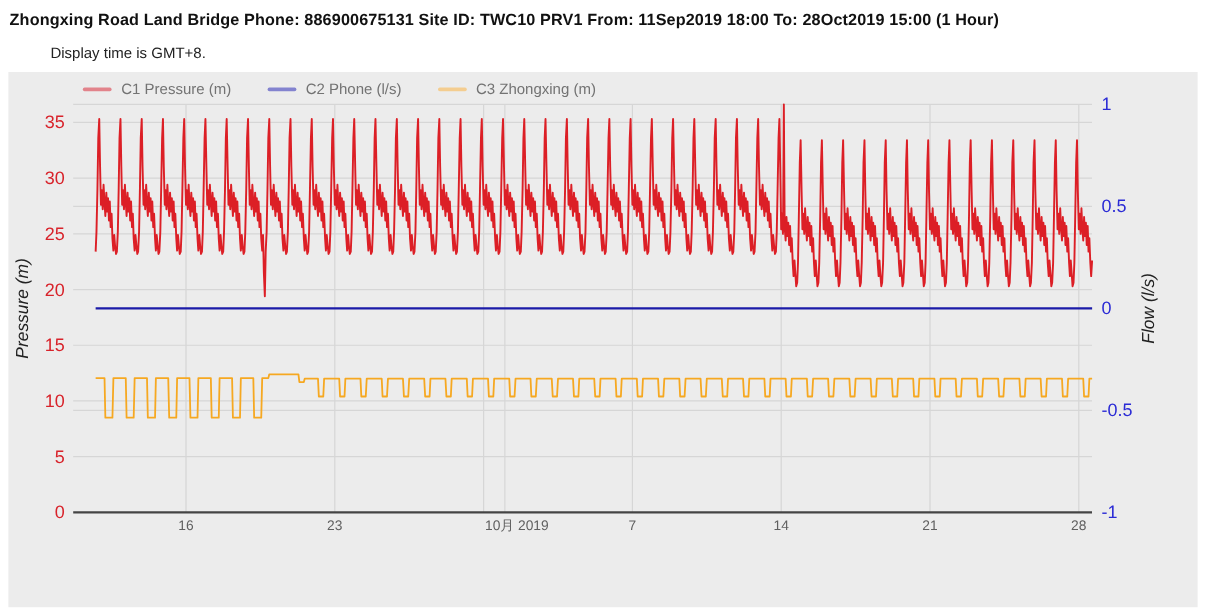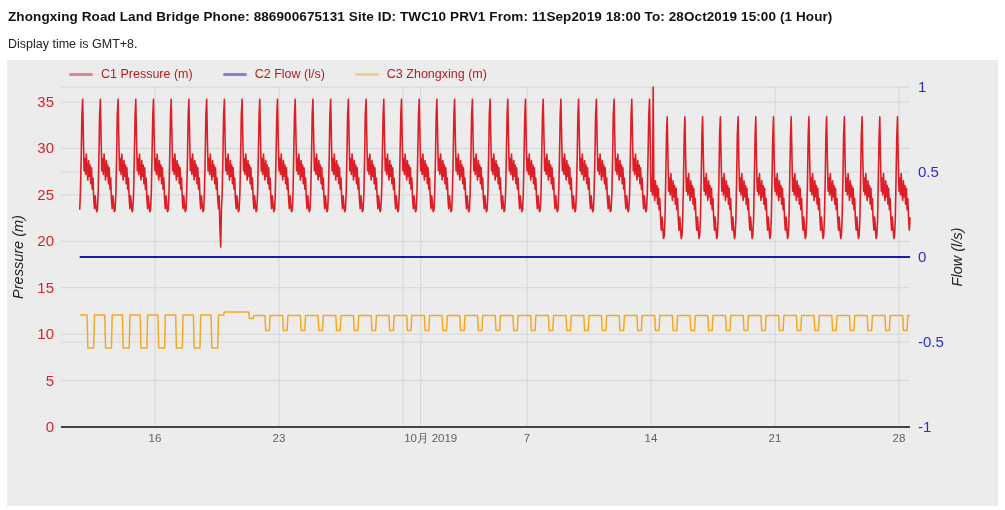--- a/index.html
+++ b/index.html
@@ -1,23 +1,23 @@
 <!DOCTYPE html>
 <html><head>
 <meta charset="utf-8">
 <style>
   html,body { margin:0; padding:0; background:#ffffff; font-family:"Liberation Sans", sans-serif; }
   .page { width:1005px; height:510px; overflow:hidden; }
   .report-title { padding:9px 8px 0 8px; font-size:13.5px; font-weight:bold; color:#111; letter-spacing:0.1px; }
-  .timezone-note { padding:13px 8px 9px 8px; font-size:12.5px; color:#222; }
+  .timezone-note { padding:13px 8px 9px 8px; font-size:12.5px; color:#222;margin-left:34px; }
   .chart-panel { position:relative; margin:0 7px; width:991px; height:446px; background:#ececec; }
   .legend { position:absolute; top:7px; left:62px; display:flex; align-items:center; gap:30px; }
   .legend-item { display:flex; align-items:center; cursor:pointer; }
   .legend-marker { display:inline-block; width:24px; height:3px; border-radius:2px; margin-right:8px; }
-  .legend-label { font-size:12.5px; color:#b91c1c; }
+  .legend-label { font-size:12.5px; color:#737373; }
   svg.chart-canvas { position:absolute; top:0; left:0; }
   svg text { font-family:"Liberation Sans", sans-serif; }
 </style>
 </head>
 <body>
 
 <div class="page">
   <div class="report-title">Zhongxing Road Land Bridge Phone: 886900675131 Site ID: TWC10 PRV1 From: 11Sep2019 18:00 To: 28Oct2019 15:00 (1 Hour)</div>
   <div class="timezone-note">Display time is GMT+8.</div>
 
@@ -68,21 +68,21 @@
         <polyline points="72.7,197.0 73.4,197.0 74.2,197.0 74.9,197.0 75.7,197.0 76.4,197.0 77.1,197.0 77.9,197.0 78.6,197.0 79.3,197.0 80.1,197.0 80.8,197.0 81.6,197.0 82.3,197.0 83.0,197.0 83.8,197.0 84.5,197.0 85.2,197.0 86.0,197.0 86.7,197.0 87.5,197.0 88.2,197.0 88.9,197.0 89.7,197.0 90.4,197.0 91.2,197.0 91.9,197.0 92.6,197.0 93.4,197.0 94.1,197.0 94.8,197.0 95.6,197.0 96.3,197.0 97.1,197.0 97.8,197.0 98.5,197.0 99.3,197.0 100.0,197.0 100.7,197.0 101.5,197.0 102.2,197.0 103.0,197.0 103.7,197.0 104.4,197.0 105.2,197.0 105.9,197.0 106.7,197.0 107.4,197.0 108.1,197.0 108.9,197.0 109.6,197.0 110.3,197.0 111.1,197.0 111.8,197.0 112.6,197.0 113.3,197.0 114.0,197.0 114.8,197.0 115.5,197.0 116.2,197.0 117.0,197.0 117.7,197.0 118.5,197.0 119.2,197.0 119.9,197.0 120.7,197.0 121.4,197.0 122.2,197.0 122.9,197.0 123.6,197.0 124.4,197.0 125.1,197.0 125.8,197.0 126.6,197.0 127.3,197.0 128.1,197.0 128.8,197.0 129.5,197.0 130.3,197.0 131.0,197.0 131.7,197.0 132.5,197.0 133.2,197.0 134.0,197.0 134.7,197.0 135.4,197.0 136.2,197.0 136.9,197.0 137.7,197.0 138.4,197.0 139.1,197.0 139.9,197.0 140.6,197.0 141.3,197.0 142.1,197.0 142.8,197.0 143.6,197.0 144.3,197.0 145.0,197.0 145.8,197.0 146.5,197.0 147.2,197.0 148.0,197.0 148.7,197.0 149.5,197.0 150.2,197.0 150.9,197.0 151.7,197.0 152.4,197.0 153.2,197.0 153.9,197.0 154.6,197.0 155.4,197.0 156.1,197.0 156.8,197.0 157.6,197.0 158.3,197.0 159.1,197.0 159.8,197.0 160.5,197.0 161.3,197.0 162.0,197.0 162.7,197.0 163.5,197.0 164.2,197.0 165.0,197.0 165.7,197.0 166.4,197.0 167.2,197.0 167.9,197.0 168.7,197.0 169.4,197.0 170.1,197.0 170.9,197.0 171.6,197.0 172.3,197.0 173.1,197.0 173.8,197.0 174.6,197.0 175.3,197.0 176.0,197.0 176.8,197.0 177.5,197.0 178.2,197.0 179.0,197.0 179.7,197.0 180.5,197.0 181.2,197.0 181.9,197.0 182.7,197.0 183.4,197.0 184.2,197.0 184.9,197.0 185.6,197.0 186.4,197.0 187.1,197.0 187.8,197.0 188.6,197.0 189.3,197.0 190.1,197.0 190.8,197.0 191.5,197.0 192.3,197.0 193.0,197.0 193.7,197.0 194.5,197.0 195.2,197.0 196.0,197.0 196.7,197.0 197.4,197.0 198.2,197.0 198.9,197.0 199.7,197.0 200.4,197.0 201.1,197.0 201.9,197.0 202.6,197.0 203.3,197.0 204.1,197.0 204.8,197.0 205.6,197.0 206.3,197.0 207.0,197.0 207.8,197.0 208.5,197.0 209.2,197.0 210.0,197.0 210.7,197.0 211.5,197.0 212.2,197.0 212.9,197.0 213.7,197.0 214.4,197.0 215.2,197.0 215.9,197.0 216.6,197.0 217.4,197.0 218.1,197.0 218.8,197.0 219.6,197.0 220.3,197.0 221.1,197.0 221.8,197.0 222.5,197.0 223.3,197.0 224.0,197.0 224.7,197.0 225.5,197.0 226.2,197.0 227.0,197.0 227.7,197.0 228.4,197.0 229.2,197.0 229.9,197.0 230.7,197.0 231.4,197.0 232.1,197.0 232.9,197.0 233.6,197.0 234.3,197.0 235.1,197.0 235.8,197.0 236.6,197.0 237.3,197.0 238.0,197.0 238.8,197.0 239.5,197.0 240.2,197.0 241.0,197.0 241.7,197.0 242.5,197.0 243.2,197.0 243.9,197.0 244.7,197.0 245.4,197.0 246.2,197.0 246.9,197.0 247.6,197.0 248.4,197.0 249.1,197.0 249.8,197.0 250.6,197.0 251.3,197.0 252.1,197.0 252.8,197.0 253.5,197.0 254.3,197.0 255.0,197.0 255.7,197.0 256.5,197.0 257.2,197.0 258.0,197.0 258.7,197.0 259.4,197.0 260.2,197.0 260.9,197.0 261.7,197.0 262.4,197.0 263.1,197.0 263.9,197.0 264.6,197.0 265.3,197.0 266.1,197.0 266.8,197.0 267.6,197.0 268.3,197.0 269.0,197.0 269.8,197.0 270.5,197.0 271.2,197.0 272.0,197.0 272.7,197.0 273.5,197.0 274.2,197.0 274.9,197.0 275.7,197.0 276.4,197.0 277.2,197.0 277.9,197.0 278.6,197.0 279.4,197.0 280.1,197.0 280.8,197.0 281.6,197.0 282.3,197.0 283.1,197.0 283.8,197.0 284.5,197.0 285.3,197.0 286.0,197.0 286.7,197.0 287.5,197.0 288.2,197.0 289.0,197.0 289.7,197.0 290.4,197.0 291.2,197.0 291.9,197.0 292.7,197.0 293.4,197.0 294.1,197.0 294.9,197.0 295.6,197.0 296.3,197.0 297.1,197.0 297.8,197.0 298.6,197.0 299.3,197.0 300.0,197.0 300.8,197.0 301.5,197.0 302.2,197.0 303.0,197.0 303.7,197.0 304.5,197.0 305.2,197.0 305.9,197.0 306.7,197.0 307.4,197.0 308.2,197.0 308.9,197.0 309.6,197.0 310.4,197.0 311.1,197.0 311.8,197.0 312.6,197.0 313.3,197.0 314.1,197.0 314.8,197.0 315.5,197.0 316.3,197.0 317.0,197.0 317.7,197.0 318.5,197.0 319.2,197.0 320.0,197.0 320.7,197.0 321.4,197.0 322.2,197.0 322.9,197.0 323.7,197.0 324.4,197.0 325.1,197.0 325.9,197.0 326.6,197.0 327.3,197.0 328.1,197.0 328.8,197.0 329.6,197.0 330.3,197.0 331.0,197.0 331.8,197.0 332.5,197.0 333.2,197.0 334.0,197.0 334.7,197.0 335.5,197.0 336.2,197.0 336.9,197.0 337.7,197.0 338.4,197.0 339.2,197.0 339.9,197.0 340.6,197.0 341.4,197.0 342.1,197.0 342.8,197.0 343.6,197.0 344.3,197.0 345.1,197.0 345.8,197.0 346.5,197.0 347.3,197.0 348.0,197.0 348.7,197.0 349.5,197.0 350.2,197.0 351.0,197.0 351.7,197.0 352.4,197.0 353.2,197.0 353.9,197.0 354.7,197.0 355.4,197.0 356.1,197.0 356.9,197.0 357.6,197.0 358.3,197.0 359.1,197.0 359.8,197.0 360.6,197.0 361.3,197.0 362.0,197.0 362.8,197.0 363.5,197.0 364.2,197.0 365.0,197.0 365.7,197.0 366.5,197.0 367.2,197.0 367.9,197.0 368.7,197.0 369.4,197.0 370.2,197.0 370.9,197.0 371.6,197.0 372.4,197.0 373.1,197.0 373.8,197.0 374.6,197.0 375.3,197.0 376.1,197.0 376.8,197.0 377.5,197.0 378.3,197.0 379.0,197.0 379.7,197.0 380.5,197.0 381.2,197.0 382.0,197.0 382.7,197.0 383.4,197.0 384.2,197.0 384.9,197.0 385.7,197.0 386.4,197.0 387.1,197.0 387.9,197.0 388.6,197.0 389.3,197.0 390.1,197.0 390.8,197.0 391.6,197.0 392.3,197.0 393.0,197.0 393.8,197.0 394.5,197.0 395.2,197.0 396.0,197.0 396.7,197.0 397.5,197.0 398.2,197.0 398.9,197.0 399.7,197.0 400.4,197.0 401.2,197.0 401.9,197.0 402.6,197.0 403.4,197.0 404.1,197.0 404.8,197.0 405.6,197.0 406.3,197.0 407.1,197.0 407.8,197.0 408.5,197.0 409.3,197.0 410.0,197.0 410.7,197.0 411.5,197.0 412.2,197.0 413.0,197.0 413.7,197.0 414.4,197.0 415.2,197.0 415.9,197.0 416.6,197.0 417.4,197.0 418.1,197.0 418.9,197.0 419.6,197.0 420.3,197.0 421.1,197.0 421.8,197.0 422.6,197.0 423.3,197.0 424.0,197.0 424.8,197.0 425.5,197.0 426.2,197.0 427.0,197.0 427.7,197.0 428.5,197.0 429.2,197.0 429.9,197.0 430.7,197.0 431.4,197.0 432.1,197.0 432.9,197.0 433.6,197.0 434.4,197.0 435.1,197.0 435.8,197.0 436.6,197.0 437.3,197.0 438.1,197.0 438.8,197.0 439.5,197.0 440.3,197.0 441.0,197.0 441.7,197.0 442.5,197.0 443.2,197.0 444.0,197.0 444.7,197.0 445.4,197.0 446.2,197.0 446.9,197.0 447.6,197.0 448.4,197.0 449.1,197.0 449.9,197.0 450.6,197.0 451.3,197.0 452.1,197.0 452.8,197.0 453.6,197.0 454.3,197.0 455.0,197.0 455.8,197.0 456.5,197.0 457.2,197.0 458.0,197.0 458.7,197.0 459.5,197.0 460.2,197.0 460.9,197.0 461.7,197.0 462.4,197.0 463.1,197.0 463.9,197.0 464.6,197.0 465.4,197.0 466.1,197.0 466.8,197.0 467.6,197.0 468.3,197.0 469.1,197.0 469.8,197.0 470.5,197.0 471.3,197.0 472.0,197.0 472.7,197.0 473.5,197.0 474.2,197.0 475.0,197.0 475.7,197.0 476.4,197.0 477.2,197.0 477.9,197.0 478.6,197.0 479.4,197.0 480.1,197.0 480.9,197.0 481.6,197.0 482.3,197.0 483.1,197.0 483.8,197.0 484.6,197.0 485.3,197.0 486.0,197.0 486.8,197.0 487.5,197.0 488.2,197.0 489.0,197.0 489.7,197.0 490.5,197.0 491.2,197.0 491.9,197.0 492.7,197.0 493.4,197.0 494.1,197.0 494.9,197.0 495.6,197.0 496.4,197.0 497.1,197.0 497.8,197.0 498.6,197.0 499.3,197.0 500.1,197.0 500.8,197.0 501.5,197.0 502.3,197.0 503.0,197.0 503.7,197.0 504.5,197.0 505.2,197.0 506.0,197.0 506.7,197.0 507.4,197.0 508.2,197.0 508.9,197.0 509.6,197.0 510.4,197.0 511.1,197.0 511.9,197.0 512.6,197.0 513.3,197.0 514.1,197.0 514.8,197.0 515.6,197.0 516.3,197.0 517.0,197.0 517.8,197.0 518.5,197.0 519.2,197.0 520.0,197.0 520.7,197.0 521.5,197.0 522.2,197.0 522.9,197.0 523.7,197.0 524.4,197.0 525.1,197.0 525.9,197.0 526.6,197.0 527.4,197.0 528.1,197.0 528.8,197.0 529.6,197.0 530.3,197.0 531.1,197.0 531.8,197.0 532.5,197.0 533.3,197.0 534.0,197.0 534.7,197.0 535.5,197.0 536.2,197.0 537.0,197.0 537.7,197.0 538.4,197.0 539.2,197.0 539.9,197.0 540.6,197.0 541.4,197.0 542.1,197.0 542.9,197.0 543.6,197.0 544.3,197.0 545.1,197.0 545.8,197.0 546.6,197.0 547.3,197.0 548.0,197.0 548.8,197.0 549.5,197.0 550.2,197.0 551.0,197.0 551.7,197.0 552.5,197.0 553.2,197.0 553.9,197.0 554.7,197.0 555.4,197.0 556.1,197.0 556.9,197.0 557.6,197.0 558.4,197.0 559.1,197.0 559.8,197.0 560.6,197.0 561.3,197.0 562.1,197.0 562.8,197.0 563.5,197.0 564.3,197.0 565.0,197.0 565.7,197.0 566.5,197.0 567.2,197.0 568.0,197.0 568.7,197.0 569.4,197.0 570.2,197.0 570.9,197.0 571.6,197.0 572.4,197.0 573.1,197.0 573.9,197.0 574.6,197.0 575.3,197.0 576.1,197.0 576.8,197.0 577.6,197.0 578.3,197.0 579.0,197.0 579.8,197.0 580.5,197.0 581.2,197.0 582.0,197.0 582.7,197.0 583.5,197.0 584.2,197.0 584.9,197.0 585.7,197.0 586.4,197.0 587.1,197.0 587.9,197.0 588.6,197.0 589.4,197.0 590.1,197.0 590.8,197.0 591.6,197.0 592.3,197.0 593.1,197.0 593.8,197.0 594.5,197.0 595.3,197.0 596.0,197.0 596.7,197.0 597.5,197.0 598.2,197.0 599.0,197.0 599.7,197.0 600.4,197.0 601.2,197.0 601.9,197.0 602.6,197.0 603.4,197.0 604.1,197.0 604.9,197.0 605.6,197.0 606.3,197.0 607.1,197.0 607.8,197.0 608.6,197.0 609.3,197.0 610.0,197.0 610.8,197.0 611.5,197.0 612.2,197.0 613.0,197.0 613.7,197.0 614.5,197.0 615.2,197.0 615.9,197.0 616.7,197.0 617.4,197.0 618.1,197.0 618.9,197.0 619.6,197.0 620.4,197.0 621.1,197.0 621.8,197.0 622.6,197.0 623.3,197.0 624.1,197.0 624.8,197.0 625.5,197.0 626.3,197.0 627.0,197.0 627.7,197.0 628.5,197.0 629.2,197.0 630.0,197.0 630.7,197.0 631.4,197.0 632.2,197.0 632.9,197.0 633.6,197.0 634.4,197.0 635.1,197.0 635.9,197.0 636.6,197.0 637.3,197.0 638.1,197.0 638.8,197.0 639.6,197.0 640.3,197.0 641.0,197.0 641.8,197.0 642.5,197.0 643.2,197.0 644.0,197.0 644.7,197.0 645.5,197.0 646.2,197.0 646.9,197.0 647.7,197.0 648.4,197.0 649.1,197.0 649.9,197.0 650.6,197.0 651.4,197.0 652.1,197.0 652.8,197.0 653.6,197.0 654.3,197.0 655.1,197.0 655.8,197.0 656.5,197.0 657.3,197.0 658.0,197.0 658.7,197.0 659.5,197.0 660.2,197.0 661.0,197.0 661.7,197.0 662.4,197.0 663.2,197.0 663.9,197.0 664.6,197.0 665.4,197.0 666.1,197.0 666.9,197.0 667.6,197.0 668.3,197.0 669.1,197.0 669.8,197.0 670.6,197.0 671.3,197.0 672.0,197.0 672.8,197.0 673.5,197.0 674.2,197.0 675.0,197.0 675.7,197.0 676.5,197.0 677.2,197.0 677.9,197.0 678.7,197.0 679.4,197.0 680.1,197.0 680.9,197.0 681.6,197.0 682.4,197.0 683.1,197.0 683.8,197.0 684.6,197.0 685.3,197.0 686.1,197.0 686.8,197.0 687.5,197.0 688.3,197.0 689.0,197.0 689.7,197.0 690.5,197.0 691.2,197.0 692.0,197.0 692.7,197.0 693.4,197.0 694.2,197.0 694.9,197.0 695.6,197.0 696.4,197.0 697.1,197.0 697.9,197.0 698.6,197.0 699.3,197.0 700.1,197.0 700.8,197.0 701.6,197.0 702.3,197.0 703.0,197.0 703.8,197.0 704.5,197.0 705.2,197.0 706.0,197.0 706.7,197.0 707.5,197.0 708.2,197.0 708.9,197.0 709.7,197.0 710.4,197.0 711.1,197.0 711.9,197.0 712.6,197.0 713.4,197.0 714.1,197.0 714.8,197.0 715.6,197.0 716.3,197.0 717.1,197.0 717.8,197.0 718.5,197.0 719.3,197.0 720.0,197.0 720.7,197.0 721.5,197.0 722.2,197.0 723.0,197.0 723.7,197.0 724.4,197.0 725.2,197.0 725.9,197.0 726.6,197.0 727.4,197.0 728.1,197.0 728.9,197.0 729.6,197.0 730.3,197.0 731.1,197.0 731.8,197.0 732.6,197.0 733.3,197.0 734.0,197.0 734.8,197.0 735.5,197.0 736.2,197.0 737.0,197.0 737.7,197.0 738.5,197.0 739.2,197.0 739.9,197.0 740.7,197.0 741.4,197.0 742.1,197.0 742.9,197.0 743.6,197.0 744.4,197.0 745.1,197.0 745.8,197.0 746.6,197.0 747.3,197.0 748.1,197.0 748.8,197.0 749.5,197.0 750.3,197.0 751.0,197.0 751.7,197.0 752.5,197.0 753.2,197.0 754.0,197.0 754.7,197.0 755.4,197.0 756.2,197.0 756.9,197.0 757.6,197.0 758.4,197.0 759.1,197.0 759.9,197.0 760.6,197.0 761.3,197.0 762.1,197.0 762.8,197.0 763.6,197.0 764.3,197.0 765.0,197.0 765.8,197.0 766.5,197.0 767.2,197.0 768.0,197.0 768.7,197.0 769.5,197.0 770.2,197.0 770.9,197.0 771.7,197.0 772.4,197.0 773.1,197.0 773.9,197.0 774.6,197.0 775.4,197.0 776.1,197.0 776.8,197.0 777.6,197.0 778.3,197.0 779.1,197.0 779.8,197.0 780.5,197.0 781.3,197.0 782.0,197.0 782.7,197.0 783.5,197.0 784.2,197.0 785.0,197.0 785.7,197.0 786.4,197.0 787.2,197.0 787.9,197.0 788.6,197.0 789.4,197.0 790.1,197.0 790.9,197.0 791.6,197.0 792.3,197.0 793.1,197.0 793.8,197.0 794.6,197.0 795.3,197.0 796.0,197.0 796.8,197.0 797.5,197.0 798.2,197.0 799.0,197.0 799.7,197.0 800.5,197.0 801.2,197.0 801.9,197.0 802.7,197.0 803.4,197.0 804.1,197.0 804.9,197.0 805.6,197.0 806.4,197.0 807.1,197.0 807.8,197.0 808.6,197.0 809.3,197.0 810.1,197.0 810.8,197.0 811.5,197.0 812.3,197.0 813.0,197.0 813.7,197.0 814.5,197.0 815.2,197.0 816.0,197.0 816.7,197.0 817.4,197.0 818.2,197.0 818.9,197.0 819.6,197.0 820.4,197.0 821.1,197.0 821.9,197.0 822.6,197.0 823.3,197.0 824.1,197.0 824.8,197.0 825.6,197.0 826.3,197.0 827.0,197.0 827.8,197.0 828.5,197.0 829.2,197.0 830.0,197.0 830.7,197.0 831.5,197.0 832.2,197.0 832.9,197.0 833.7,197.0 834.4,197.0 835.1,197.0 835.9,197.0 836.6,197.0 837.4,197.0 838.1,197.0 838.8,197.0 839.6,197.0 840.3,197.0 841.1,197.0 841.8,197.0 842.5,197.0 843.3,197.0 844.0,197.0 844.7,197.0 845.5,197.0 846.2,197.0 847.0,197.0 847.7,197.0 848.4,197.0 849.2,197.0 849.9,197.0 850.6,197.0 851.4,197.0 852.1,197.0 852.9,197.0 853.6,197.0 854.3,197.0 855.1,197.0 855.8,197.0 856.6,197.0 857.3,197.0 858.0,197.0 858.8,197.0 859.5,197.0 860.2,197.0 861.0,197.0 861.7,197.0 862.5,197.0 863.2,197.0 863.9,197.0 864.7,197.0 865.4,197.0 866.1,197.0 866.9,197.0 867.6,197.0 868.4,197.0 869.1,197.0 869.8,197.0 870.6,197.0 871.3,197.0 872.1,197.0 872.8,197.0 873.5,197.0 874.3,197.0 875.0,197.0 875.7,197.0 876.5,197.0 877.2,197.0 878.0,197.0 878.7,197.0 879.4,197.0 880.2,197.0 880.9,197.0 881.6,197.0 882.4,197.0 883.1,197.0 883.9,197.0 884.6,197.0 885.3,197.0 886.1,197.0 886.8,197.0 887.6,197.0 888.3,197.0 889.0,197.0 889.8,197.0 890.5,197.0 891.2,197.0 892.0,197.0 892.7,197.0 893.5,197.0 894.2,197.0 894.9,197.0 895.7,197.0 896.4,197.0 897.1,197.0 897.9,197.0 898.6,197.0 899.4,197.0 900.1,197.0 900.8,197.0 901.6,197.0 902.3,197.0 903.1,197.0" fill="none" stroke="#1b1ba8" stroke-width="2" stroke-linejoin="round"></polyline>
         <polyline points="72.7,255.1 73.4,255.1 74.2,255.1 74.9,255.1 75.7,255.1 76.4,255.1 77.1,255.1 77.9,255.1 78.6,255.1 79.3,255.1 80.1,255.1 80.8,288.1 81.6,288.1 82.3,288.1 83.0,288.1 83.8,288.1 84.5,288.1 85.2,288.1 86.0,288.1 86.7,288.1 87.5,255.1 88.2,255.1 88.9,255.1 89.7,255.1 90.4,255.1 91.2,255.1 91.9,255.1 92.6,255.1 93.4,255.1 94.1,255.1 94.8,255.1 95.6,255.1 96.3,255.1 97.1,255.1 97.8,255.1 98.5,288.1 99.3,288.1 100.0,288.1 100.7,288.1 101.5,288.1 102.2,288.1 103.0,288.1 103.7,288.1 104.4,288.1 105.2,255.1 105.9,255.1 106.7,255.1 107.4,255.1 108.1,255.1 108.9,255.1 109.6,255.1 110.3,255.1 111.1,255.1 111.8,255.1 112.6,255.1 113.3,255.1 114.0,255.1 114.8,255.1 115.5,255.1 116.2,288.1 117.0,288.1 117.7,288.1 118.5,288.1 119.2,288.1 119.9,288.1 120.7,288.1 121.4,288.1 122.2,288.1 122.9,255.1 123.6,255.1 124.4,255.1 125.1,255.1 125.8,255.1 126.6,255.1 127.3,255.1 128.1,255.1 128.8,255.1 129.5,255.1 130.3,255.1 131.0,255.1 131.7,255.1 132.5,255.1 133.2,255.1 134.0,288.1 134.7,288.1 135.4,288.1 136.2,288.1 136.9,288.1 137.7,288.1 138.4,288.1 139.1,288.1 139.9,288.1 140.6,255.1 141.3,255.1 142.1,255.1 142.8,255.1 143.6,255.1 144.3,255.1 145.0,255.1 145.8,255.1 146.5,255.1 147.2,255.1 148.0,255.1 148.7,255.1 149.5,255.1 150.2,255.1 150.9,255.1 151.7,288.1 152.4,288.1 153.2,288.1 153.9,288.1 154.6,288.1 155.4,288.1 156.1,288.1 156.8,288.1 157.6,288.1 158.3,255.1 159.1,255.1 159.8,255.1 160.5,255.1 161.3,255.1 162.0,255.1 162.7,255.1 163.5,255.1 164.2,255.1 165.0,255.1 165.7,255.1 166.4,255.1 167.2,255.1 167.9,255.1 168.7,255.1 169.4,288.1 170.1,288.1 170.9,288.1 171.6,288.1 172.3,288.1 173.1,288.1 173.8,288.1 174.6,288.1 175.3,288.1 176.0,255.1 176.8,255.1 177.5,255.1 178.2,255.1 179.0,255.1 179.7,255.1 180.5,255.1 181.2,255.1 181.9,255.1 182.7,255.1 183.4,255.1 184.2,255.1 184.9,255.1 185.6,255.1 186.4,255.1 187.1,288.1 187.8,288.1 188.6,288.1 189.3,288.1 190.1,288.1 190.8,288.1 191.5,288.1 192.3,288.1 193.0,288.1 193.7,255.1 194.5,255.1 195.2,255.1 196.0,255.1 196.7,255.1 197.4,255.1 198.2,255.1 198.9,255.1 199.7,255.1 200.4,255.1 201.1,255.1 201.9,255.1 202.6,255.1 203.3,255.1 204.1,255.1 204.8,288.1 205.6,288.1 206.3,288.1 207.0,288.1 207.8,288.1 208.5,288.1 209.2,288.1 210.0,288.1 210.7,288.1 211.5,255.1 212.2,255.1 212.9,255.1 213.7,255.1 214.4,255.1 215.2,255.1 215.9,255.1 216.6,255.1 217.4,251.9 218.1,251.9 218.8,251.9 219.6,251.9 220.3,251.9 221.1,251.9 221.8,251.9 222.5,251.9 223.3,251.9 224.0,251.9 224.7,251.9 225.5,251.9 226.2,251.9 227.0,251.9 227.7,251.9 228.4,251.9 229.2,251.9 229.9,251.9 230.7,251.9 231.4,251.9 232.1,251.9 232.9,251.9 233.6,251.9 234.3,251.9 235.1,251.9 235.8,251.9 236.6,251.9 237.3,251.9 238.0,251.9 238.8,251.9 239.5,251.9 240.2,251.9 241.0,251.9 241.7,251.9 242.5,258.4 243.2,258.4 243.9,258.4 244.7,258.4 245.4,258.4 246.2,258.4 246.9,255.6 247.6,255.6 248.4,255.6 249.1,255.6 249.8,255.6 250.6,255.6 251.3,255.6 252.1,255.6 252.8,255.6 253.5,255.6 254.3,255.6 255.0,255.6 255.7,255.6 256.5,255.6 257.2,255.6 258.0,255.6 258.7,270.4 259.4,270.4 260.2,270.4 260.9,270.4 261.7,270.4 262.4,270.4 263.1,255.6 263.9,255.6 264.6,255.6 265.3,255.6 266.1,255.6 266.8,255.6 267.6,255.6 268.3,255.6 269.0,255.6 269.8,255.6 270.5,255.6 271.2,255.6 272.0,255.6 272.7,255.6 273.5,255.6 274.2,255.6 274.9,255.6 275.7,255.6 276.4,270.4 277.2,270.4 277.9,270.4 278.6,270.4 279.4,270.4 280.1,270.4 280.8,255.6 281.6,255.6 282.3,255.6 283.1,255.6 283.8,255.6 284.5,255.6 285.3,255.6 286.0,255.6 286.7,255.6 287.5,255.6 288.2,255.6 289.0,255.6 289.7,255.6 290.4,255.6 291.2,255.6 291.9,255.6 292.7,255.6 293.4,255.6 294.1,270.4 294.9,270.4 295.6,270.4 296.3,270.4 297.1,270.4 297.8,270.4 298.6,255.6 299.3,255.6 300.0,255.6 300.8,255.6 301.5,255.6 302.2,255.6 303.0,255.6 303.7,255.6 304.5,255.6 305.2,255.6 305.9,255.6 306.7,255.6 307.4,255.6 308.2,255.6 308.9,255.6 309.6,255.6 310.4,255.6 311.1,255.6 311.8,270.4 312.6,270.4 313.3,270.4 314.1,270.4 314.8,270.4 315.5,270.4 316.3,255.6 317.0,255.6 317.7,255.6 318.5,255.6 319.2,255.6 320.0,255.6 320.7,255.6 321.4,255.6 322.2,255.6 322.9,255.6 323.7,255.6 324.4,255.6 325.1,255.6 325.9,255.6 326.6,255.6 327.3,255.6 328.1,255.6 328.8,255.6 329.6,270.4 330.3,270.4 331.0,270.4 331.8,270.4 332.5,270.4 333.2,270.4 334.0,255.6 334.7,255.6 335.5,255.6 336.2,255.6 336.9,255.6 337.7,255.6 338.4,255.6 339.2,255.6 339.9,255.6 340.6,255.6 341.4,255.6 342.1,255.6 342.8,255.6 343.6,255.6 344.3,255.6 345.1,255.6 345.8,255.6 346.5,255.6 347.3,270.4 348.0,270.4 348.7,270.4 349.5,270.4 350.2,270.4 351.0,270.4 351.7,255.6 352.4,255.6 353.2,255.6 353.9,255.6 354.7,255.6 355.4,255.6 356.1,255.6 356.9,255.6 357.6,255.6 358.3,255.6 359.1,255.6 359.8,255.6 360.6,255.6 361.3,255.6 362.0,255.6 362.8,255.6 363.5,255.6 364.2,255.6 365.0,270.4 365.7,270.4 366.5,270.4 367.2,270.4 367.9,270.4 368.7,270.4 369.4,255.6 370.2,255.6 370.9,255.6 371.6,255.6 372.4,255.6 373.1,255.6 373.8,255.6 374.6,255.6 375.3,255.6 376.1,255.6 376.8,255.6 377.5,255.6 378.3,255.6 379.0,255.6 379.7,255.6 380.5,255.6 381.2,255.6 382.0,255.6 382.7,270.4 383.4,270.4 384.2,270.4 384.9,270.4 385.7,270.4 386.4,270.4 387.1,255.6 387.9,255.6 388.6,255.6 389.3,255.6 390.1,255.6 390.8,255.6 391.6,255.6 392.3,255.6 393.0,255.6 393.8,255.6 394.5,255.6 395.2,255.6 396.0,255.6 396.7,255.6 397.5,255.6 398.2,255.6 398.9,255.6 399.7,255.6 400.4,270.4 401.2,270.4 401.9,270.4 402.6,270.4 403.4,270.4 404.1,270.4 404.8,255.6 405.6,255.6 406.3,255.6 407.1,255.6 407.8,255.6 408.5,255.6 409.3,255.6 410.0,255.6 410.7,255.6 411.5,255.6 412.2,255.6 413.0,255.6 413.7,255.6 414.4,255.6 415.2,255.6 415.9,255.6 416.6,255.6 417.4,255.6 418.1,270.4 418.9,270.4 419.6,270.4 420.3,270.4 421.1,270.4 421.8,270.4 422.6,255.6 423.3,255.6 424.0,255.6 424.8,255.6 425.5,255.6 426.2,255.6 427.0,255.6 427.7,255.6 428.5,255.6 429.2,255.6 429.9,255.6 430.7,255.6 431.4,255.6 432.1,255.6 432.9,255.6 433.6,255.6 434.4,255.6 435.1,255.6 435.8,270.4 436.6,270.4 437.3,270.4 438.1,270.4 438.8,270.4 439.5,270.4 440.3,255.6 441.0,255.6 441.7,255.6 442.5,255.6 443.2,255.6 444.0,255.6 444.7,255.6 445.4,255.6 446.2,255.6 446.9,255.6 447.6,255.6 448.4,255.6 449.1,255.6 449.9,255.6 450.6,255.6 451.3,255.6 452.1,255.6 452.8,255.6 453.6,270.4 454.3,270.4 455.0,270.4 455.8,270.4 456.5,270.4 457.2,270.4 458.0,255.6 458.7,255.6 459.5,255.6 460.2,255.6 460.9,255.6 461.7,255.6 462.4,255.6 463.1,255.6 463.9,255.6 464.6,255.6 465.4,255.6 466.1,255.6 466.8,255.6 467.6,255.6 468.3,255.6 469.1,255.6 469.8,255.6 470.5,255.6 471.3,270.4 472.0,270.4 472.7,270.4 473.5,270.4 474.2,270.4 475.0,270.4 475.7,255.6 476.4,255.6 477.2,255.6 477.9,255.6 478.6,255.6 479.4,255.6 480.1,255.6 480.9,255.6 481.6,255.6 482.3,255.6 483.1,255.6 483.8,255.6 484.6,255.6 485.3,255.6 486.0,255.6 486.8,255.6 487.5,255.6 488.2,255.6 489.0,270.4 489.7,270.4 490.5,270.4 491.2,270.4 491.9,270.4 492.7,270.4 493.4,255.6 494.1,255.6 494.9,255.6 495.6,255.6 496.4,255.6 497.1,255.6 497.8,255.6 498.6,255.6 499.3,255.6 500.1,255.6 500.8,255.6 501.5,255.6 502.3,255.6 503.0,255.6 503.7,255.6 504.5,255.6 505.2,255.6 506.0,255.6 506.7,270.4 507.4,270.4 508.2,270.4 508.9,270.4 509.6,270.4 510.4,270.4 511.1,255.6 511.9,255.6 512.6,255.6 513.3,255.6 514.1,255.6 514.8,255.6 515.6,255.6 516.3,255.6 517.0,255.6 517.8,255.6 518.5,255.6 519.2,255.6 520.0,255.6 520.7,255.6 521.5,255.6 522.2,255.6 522.9,255.6 523.7,255.6 524.4,270.4 525.1,270.4 525.9,270.4 526.6,270.4 527.4,270.4 528.1,270.4 528.8,255.6 529.6,255.6 530.3,255.6 531.1,255.6 531.8,255.6 532.5,255.6 533.3,255.6 534.0,255.6 534.7,255.6 535.5,255.6 536.2,255.6 537.0,255.6 537.7,255.6 538.4,255.6 539.2,255.6 539.9,255.6 540.6,255.6 541.4,255.6 542.1,270.4 542.9,270.4 543.6,270.4 544.3,270.4 545.1,270.4 545.8,270.4 546.6,255.6 547.3,255.6 548.0,255.6 548.8,255.6 549.5,255.6 550.2,255.6 551.0,255.6 551.7,255.6 552.5,255.6 553.2,255.6 553.9,255.6 554.7,255.6 555.4,255.6 556.1,255.6 556.9,255.6 557.6,255.6 558.4,255.6 559.1,255.6 559.8,270.4 560.6,270.4 561.3,270.4 562.1,270.4 562.8,270.4 563.5,270.4 564.3,255.6 565.0,255.6 565.7,255.6 566.5,255.6 567.2,255.6 568.0,255.6 568.7,255.6 569.4,255.6 570.2,255.6 570.9,255.6 571.6,255.6 572.4,255.6 573.1,255.6 573.9,255.6 574.6,255.6 575.3,255.6 576.1,255.6 576.8,255.6 577.6,270.4 578.3,270.4 579.0,270.4 579.8,270.4 580.5,270.4 581.2,270.4 582.0,255.6 582.7,255.6 583.5,255.6 584.2,255.6 584.9,255.6 585.7,255.6 586.4,255.6 587.1,255.6 587.9,255.6 588.6,255.6 589.4,255.6 590.1,255.6 590.8,255.6 591.6,255.6 592.3,255.6 593.1,255.6 593.8,255.6 594.5,255.6 595.3,270.4 596.0,270.4 596.7,270.4 597.5,270.4 598.2,270.4 599.0,270.4 599.7,255.6 600.4,255.6 601.2,255.6 601.9,255.6 602.6,255.6 603.4,255.6 604.1,255.6 604.9,255.6 605.6,255.6 606.3,255.6 607.1,255.6 607.8,255.6 608.6,255.6 609.3,255.6 610.0,255.6 610.8,255.6 611.5,255.6 612.2,255.6 613.0,270.4 613.7,270.4 614.5,270.4 615.2,270.4 615.9,270.4 616.7,270.4 617.4,255.6 618.1,255.6 618.9,255.6 619.6,255.6 620.4,255.6 621.1,255.6 621.8,255.6 622.6,255.6 623.3,255.6 624.1,255.6 624.8,255.6 625.5,255.6 626.3,255.6 627.0,255.6 627.7,255.6 628.5,255.6 629.2,255.6 630.0,255.6 630.7,270.4 631.4,270.4 632.2,270.4 632.9,270.4 633.6,270.4 634.4,270.4 635.1,255.6 635.9,255.6 636.6,255.6 637.3,255.6 638.1,255.6 638.8,255.6 639.6,255.6 640.3,255.6 641.0,255.6 641.8,255.6 642.5,255.6 643.2,255.6 644.0,255.6 644.7,255.6 645.5,255.6 646.2,255.6 646.9,255.6 647.7,255.6 648.4,270.4 649.1,270.4 649.9,270.4 650.6,270.4 651.4,270.4 652.1,270.4 652.8,255.6 653.6,255.6 654.3,255.6 655.1,255.6 655.8,255.6 656.5,255.6 657.3,255.6 658.0,255.6 658.7,255.6 659.5,255.6 660.2,255.6 661.0,255.6 661.7,255.6 662.4,255.6 663.2,255.6 663.9,255.6 664.6,255.6 665.4,255.6 666.1,270.4 666.9,270.4 667.6,270.4 668.3,270.4 669.1,270.4 669.8,270.4 670.6,255.6 671.3,255.6 672.0,255.6 672.8,255.6 673.5,255.6 674.2,255.6 675.0,255.6 675.7,255.6 676.5,255.6 677.2,255.6 677.9,255.6 678.7,255.6 679.4,255.6 680.1,255.6 680.9,255.6 681.6,255.6 682.4,255.6 683.1,255.6 683.8,270.4 684.6,270.4 685.3,270.4 686.1,270.4 686.8,270.4 687.5,270.4 688.3,255.6 689.0,255.6 689.7,255.6 690.5,255.6 691.2,255.6 692.0,255.6 692.7,255.6 693.4,255.6 694.2,255.6 694.9,255.6 695.6,255.6 696.4,255.6 697.1,255.6 697.9,255.6 698.6,255.6 699.3,255.6 700.1,255.6 700.8,255.6 701.6,270.4 702.3,270.4 703.0,270.4 703.8,270.4 704.5,270.4 705.2,270.4 706.0,255.6 706.7,255.6 707.5,255.6 708.2,255.6 708.9,255.6 709.7,255.6 710.4,255.6 711.1,255.6 711.9,255.6 712.6,255.6 713.4,255.6 714.1,255.6 714.8,255.6 715.6,255.6 716.3,255.6 717.1,255.6 717.8,255.6 718.5,255.6 719.3,270.4 720.0,270.4 720.7,270.4 721.5,270.4 722.2,270.4 723.0,270.4 723.7,255.6 724.4,255.6 725.2,255.6 725.9,255.6 726.6,255.6 727.4,255.6 728.1,255.6 728.9,255.6 729.6,255.6 730.3,255.6 731.1,255.6 731.8,255.6 732.6,255.6 733.3,255.6 734.0,255.6 734.8,255.6 735.5,255.6 736.2,255.6 737.0,270.4 737.7,270.4 738.5,270.4 739.2,270.4 739.9,270.4 740.7,270.4 741.4,255.6 742.1,255.6 742.9,255.6 743.6,255.6 744.4,255.6 745.1,255.6 745.8,255.6 746.6,255.6 747.3,255.6 748.1,255.6 748.8,255.6 749.5,255.6 750.3,255.6 751.0,255.6 751.7,255.6 752.5,255.6 753.2,255.6 754.0,255.6 754.7,270.4 755.4,270.4 756.2,270.4 756.9,270.4 757.6,270.4 758.4,270.4 759.1,255.6 759.9,255.6 760.6,255.6 761.3,255.6 762.1,255.6 762.8,255.6 763.6,255.6 764.3,255.6 765.0,255.6 765.8,255.6 766.5,255.6 767.2,255.6 768.0,255.6 768.7,255.6 769.5,255.6 770.2,255.6 770.9,255.6 771.7,255.6 772.4,270.4 773.1,270.4 773.9,270.4 774.6,270.4 775.4,270.4 776.1,270.4 776.8,255.6 777.6,255.6 778.3,255.6 779.1,255.6 779.8,255.6 780.5,255.6 781.3,255.6 782.0,255.6 782.7,255.6 783.5,255.6 784.2,255.6 785.0,255.6 785.7,255.6 786.4,255.6 787.2,255.6 787.9,255.6 788.6,255.6 789.4,255.6 790.1,270.4 790.9,270.4 791.6,270.4 792.3,270.4 793.1,270.4 793.8,270.4 794.6,255.6 795.3,255.6 796.0,255.6 796.8,255.6 797.5,255.6 798.2,255.6 799.0,255.6 799.7,255.6 800.5,255.6 801.2,255.6 801.9,255.6 802.7,255.6 803.4,255.6 804.1,255.6 804.9,255.6 805.6,255.6 806.4,255.6 807.1,255.6 807.8,270.4 808.6,270.4 809.3,270.4 810.1,270.4 810.8,270.4 811.5,270.4 812.3,255.6 813.0,255.6 813.7,255.6 814.5,255.6 815.2,255.6 816.0,255.6 816.7,255.6 817.4,255.6 818.2,255.6 818.9,255.6 819.6,255.6 820.4,255.6 821.1,255.6 821.9,255.6 822.6,255.6 823.3,255.6 824.1,255.6 824.8,255.6 825.6,270.4 826.3,270.4 827.0,270.4 827.8,270.4 828.5,270.4 829.2,270.4 830.0,255.6 830.7,255.6 831.5,255.6 832.2,255.6 832.9,255.6 833.7,255.6 834.4,255.6 835.1,255.6 835.9,255.6 836.6,255.6 837.4,255.6 838.1,255.6 838.8,255.6 839.6,255.6 840.3,255.6 841.1,255.6 841.8,255.6 842.5,255.6 843.3,270.4 844.0,270.4 844.7,270.4 845.5,270.4 846.2,270.4 847.0,270.4 847.7,255.6 848.4,255.6 849.2,255.6 849.9,255.6 850.6,255.6 851.4,255.6 852.1,255.6 852.9,255.6 853.6,255.6 854.3,255.6 855.1,255.6 855.8,255.6 856.6,255.6 857.3,255.6 858.0,255.6 858.8,255.6 859.5,255.6 860.2,255.6 861.0,270.4 861.7,270.4 862.5,270.4 863.2,270.4 863.9,270.4 864.7,270.4 865.4,255.6 866.1,255.6 866.9,255.6 867.6,255.6 868.4,255.6 869.1,255.6 869.8,255.6 870.6,255.6 871.3,255.6 872.1,255.6 872.8,255.6 873.5,255.6 874.3,255.6 875.0,255.6 875.7,255.6 876.5,255.6 877.2,255.6 878.0,255.6 878.7,270.4 879.4,270.4 880.2,270.4 880.9,270.4 881.6,270.4 882.4,270.4 883.1,255.6 883.9,255.6 884.6,255.6 885.3,255.6 886.1,255.6 886.8,255.6 887.6,255.6 888.3,255.6 889.0,255.6 889.8,255.6 890.5,255.6 891.2,255.6 892.0,255.6 892.7,255.6 893.5,255.6 894.2,255.6 894.9,255.6 895.7,255.6 896.4,270.4 897.1,270.4 897.9,270.4 898.6,270.4 899.4,270.4 900.1,270.4 900.8,255.6 901.6,255.6 902.3,255.6 903.1,255.6" fill="none" stroke="#f6a821" stroke-width="1.5" stroke-linejoin="round"></polyline>
       </svg>
     <div class="legend">
       <div class="legend-item">
         <span class="legend-marker" style="background: rgb(226, 131, 139);"></span>
         <span class="legend-label">C1 Pressure (m)</span>
       </div>
       <div class="legend-item">
         <span class="legend-marker" style="background: rgb(131, 131, 207);"></span>
-        <span class="legend-label">C2 Flow (l/s)</span>
+        <span class="legend-label">C2 Phone (l/s)</span>
       </div>
       <div class="legend-item">
         <span class="legend-marker" style="background: rgb(244, 205, 144);"></span>
         <span class="legend-label">C3 Zhongxing (m)</span>
       </div>
     </div>
   </div>
 </div>
 
 </body></html>

